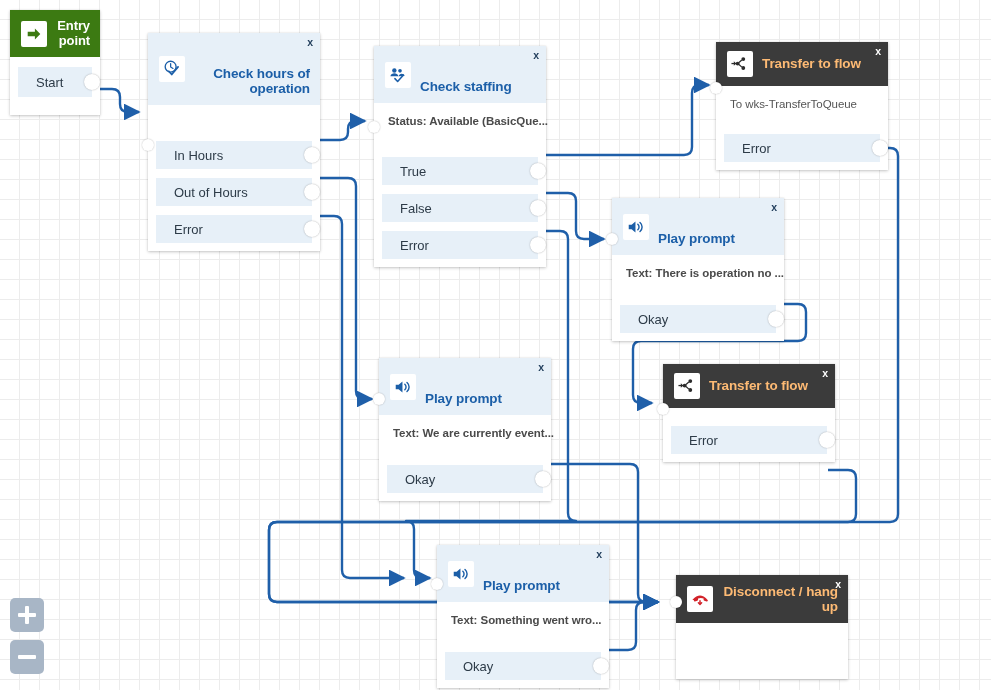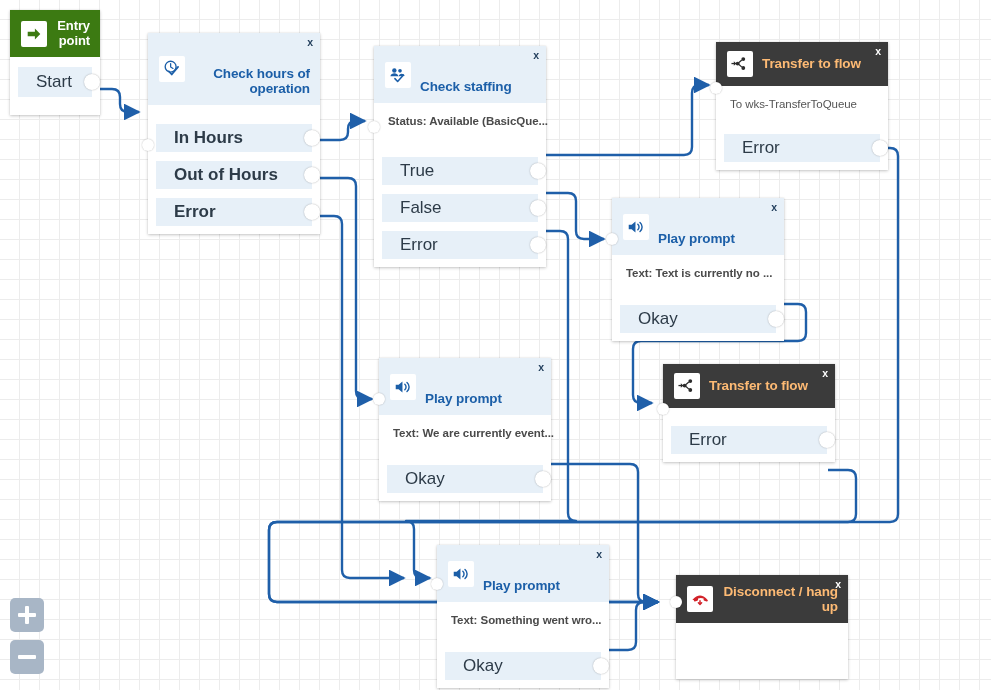--- a/index.html
+++ b/index.html
@@ -116,21 +116,21 @@
     height: 28px;
     margin: 0 8px 9px 8px;
     background: #e7f0f8;
     display: flex;
     align-items: center;
     padding-left: 18px;
     box-sizing: border-box;
   }
   .port:last-child { margin-bottom: 0; }
   .port-label {
-    font-size: 17px;
+    font-size: 13px;
     color: #2d3b48;
   }
   .port-dot {
     position: absolute;
     right: -8px;
     top: 50%;
     transform: translateY(-50%);
     width: 16px;
     height: 16px;
     border-radius: 50%;
@@ -254,21 +254,21 @@
       <span class="node-icon">
         <svg width="20" height="20" viewBox="0 0 22 22">
           <circle cx="9.5" cy="8.5" r="6" fill="none" stroke="#1c5fa8" stroke-width="1.5"></circle>
           <path d="M9.5 5 v3.8 l2.6 1.6" fill="none" stroke="#1c5fa8" stroke-width="1.4" stroke-linecap="round"></path>
           <path d="M7.5 13.5 l3.2 3.6 l7-8.4" fill="none" stroke="#1c5fa8" stroke-width="1.9" stroke-linecap="round" stroke-linejoin="round"></path>
         </svg>
       </span>
       <span class="node-title">Check hours of operation</span>
       <span class="node-close">x</span>
     </div>
-    <div class="node-ports" style="margin-top:19px;font-weight:bold;">
+    <div class="node-ports" style="margin-top:36px;">
       <div class="port">
         <span class="port-label">In Hours</span>
         <span class="port-dot"></span>
       </div>
       <div class="port">
         <span class="port-label">Out of Hours</span>
         <span class="port-dot"></span>
       </div>
       <div class="port">
         <span class="port-label">Error</span>
@@ -345,21 +345,21 @@
         <svg width="20" height="20" viewBox="0 0 22 22">
           <path d="M3 8.4 h3.2 L10.4 5 v12 L6.2 13.6 H3 z" fill="#1c5fa8"></path>
           <path d="M13 8 a4 4 0 0 1 0 6" fill="none" stroke="#1c5fa8" stroke-width="1.6" stroke-linecap="round"></path>
           <path d="M15.4 6 a6.6 6.6 0 0 1 0 10" fill="none" stroke="#1c5fa8" stroke-width="1.6" stroke-linecap="round"></path>
         </svg>
       </span>
       <span class="node-title">Play prompt</span>
       <span class="node-close">x</span>
     </div>
     <div class="node-body">
-      <div class="node-subtitle">Text: Text is currently no ...</div>
+      <div class="node-subtitle">Text: There is operation no ...</div>
     </div>
     <div class="node-ports" style="margin-top:20px;">
       <div class="port">
         <span class="port-label">Okay</span>
         <span class="port-dot"></span>
       </div>
     </div>
   </div>
 
   <div class="node" id="node-prompt-closed" style="left:379px; top:358px; width:172px;">

